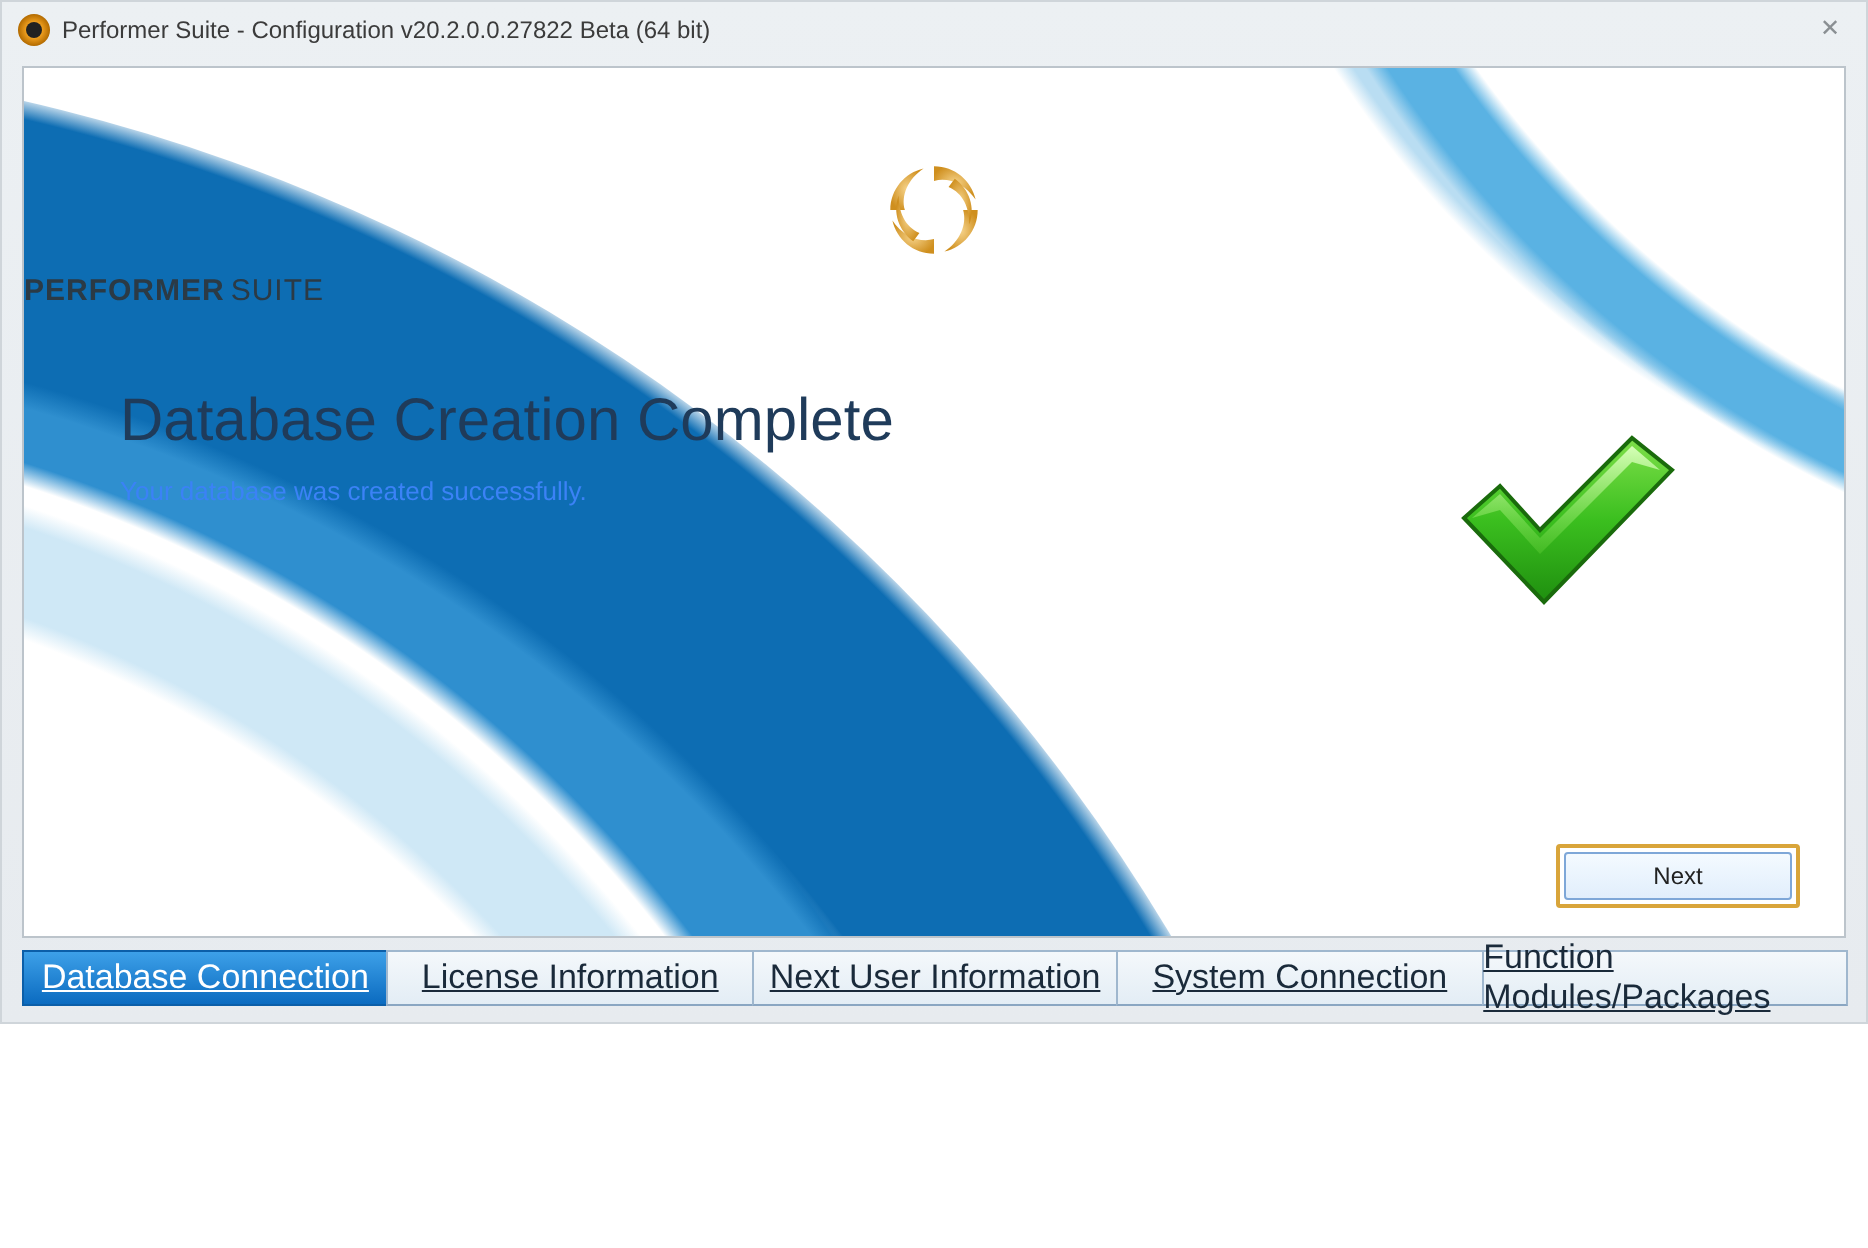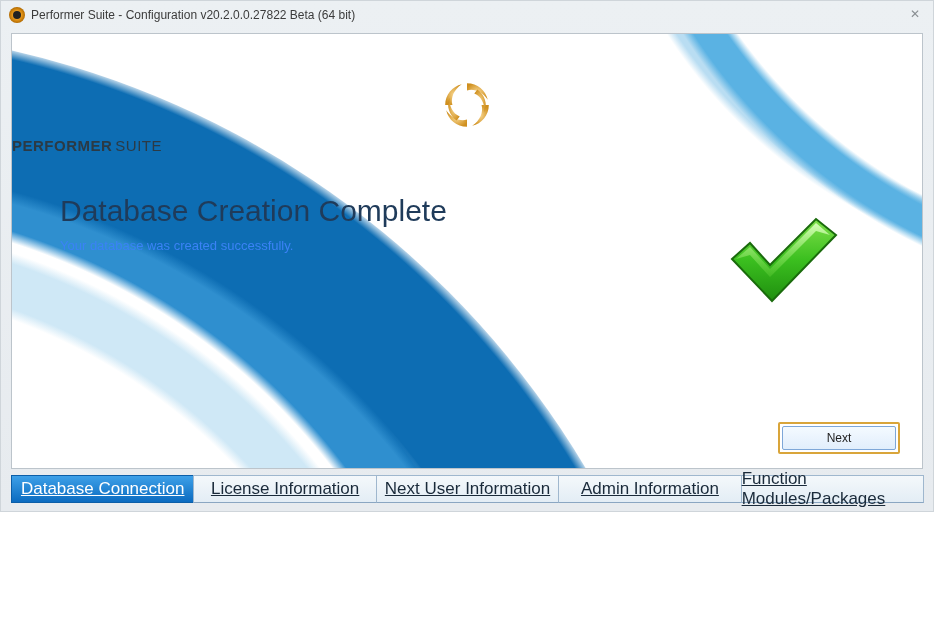--- a/index.html
+++ b/index.html
@@ -266,17 +266,17 @@
         </span>
       </div>
 
     </div>
   </div>
 
   <div class="tabs">
     <div class="tab active">Database Connection</div>
     <div class="tab">License Information</div>
     <div class="tab">Next User Information</div>
-    <div class="tab">Admin Information</div>
+    <div class="tab">System Connection</div>
     <div class="tab">Function Modules/Packages</div>
   </div>
 
 </div>
 
 </body></html>

